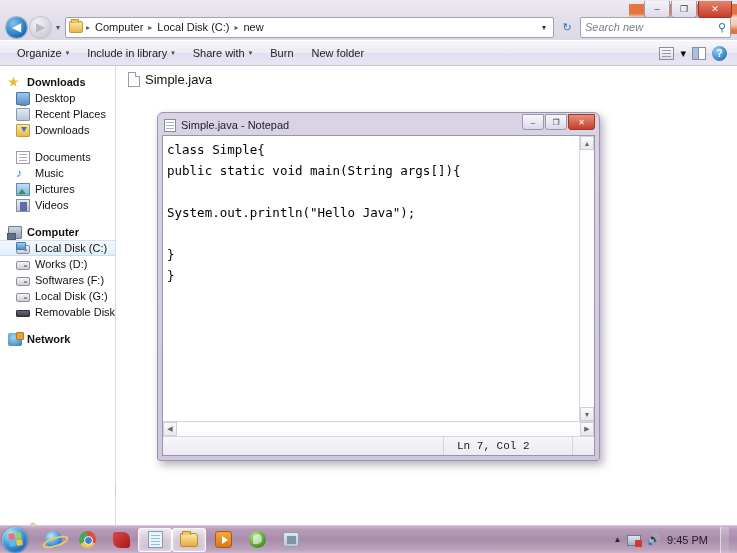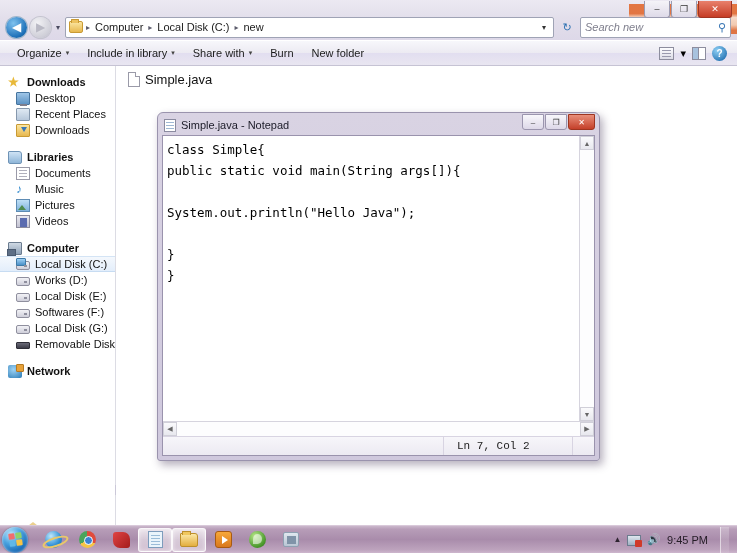--- a/index.html
+++ b/index.html
@@ -364,24 +364,20 @@
             <span class="ni i-recent"></span>
             <span>Recent Places</span>
           </div>
           <div class="navitem">
             <span class="ni i-download"></span>
             <span>Downloads</span>
           </div>
         </div>
 
         <div class="navgroup">
-          <div class="navitem head">
-            <span class="ni i-lib"></span>
-            <span>Libraries</span>
-          </div>
           <div class="navitem">
             <span class="ni i-doc"></span>
             <span>Documents</span>
           </div>
           <div class="navitem">
             <span class="ni i-music">♪</span>
             <span>Music</span>
           </div>
           <div class="navitem">
             <span class="ni i-pic"></span>
@@ -398,24 +394,20 @@
             <span class="ni i-computer"></span>
             <span>Computer</span>
           </div>
           <div class="navitem sel">
             <span class="ni i-drive sys"></span>
             <span>Local Disk (C:)</span>
           </div>
           <div class="navitem">
             <span class="ni i-drive"></span>
             <span>Works (D:)</span>
-          </div>
-          <div class="navitem">
-            <span class="ni i-drive"></span>
-            <span>Local Disk (E:)</span>
           </div>
           <div class="navitem">
             <span class="ni i-drive"></span>
             <span>Softwares (F:)</span>
           </div>
           <div class="navitem">
             <span class="ni i-drive"></span>
             <span>Local Disk (G:)</span>
           </div>
           <div class="navitem">

